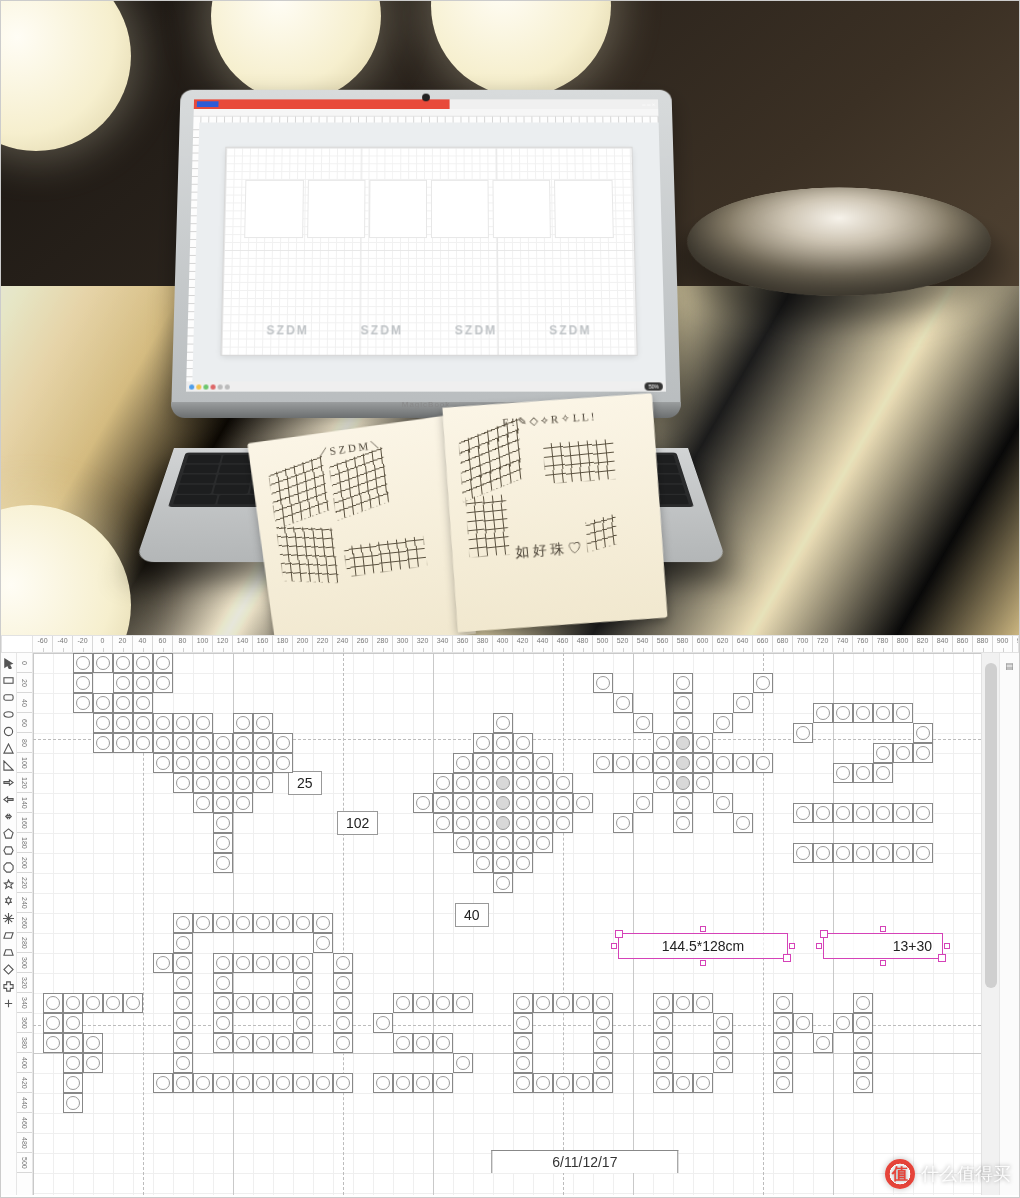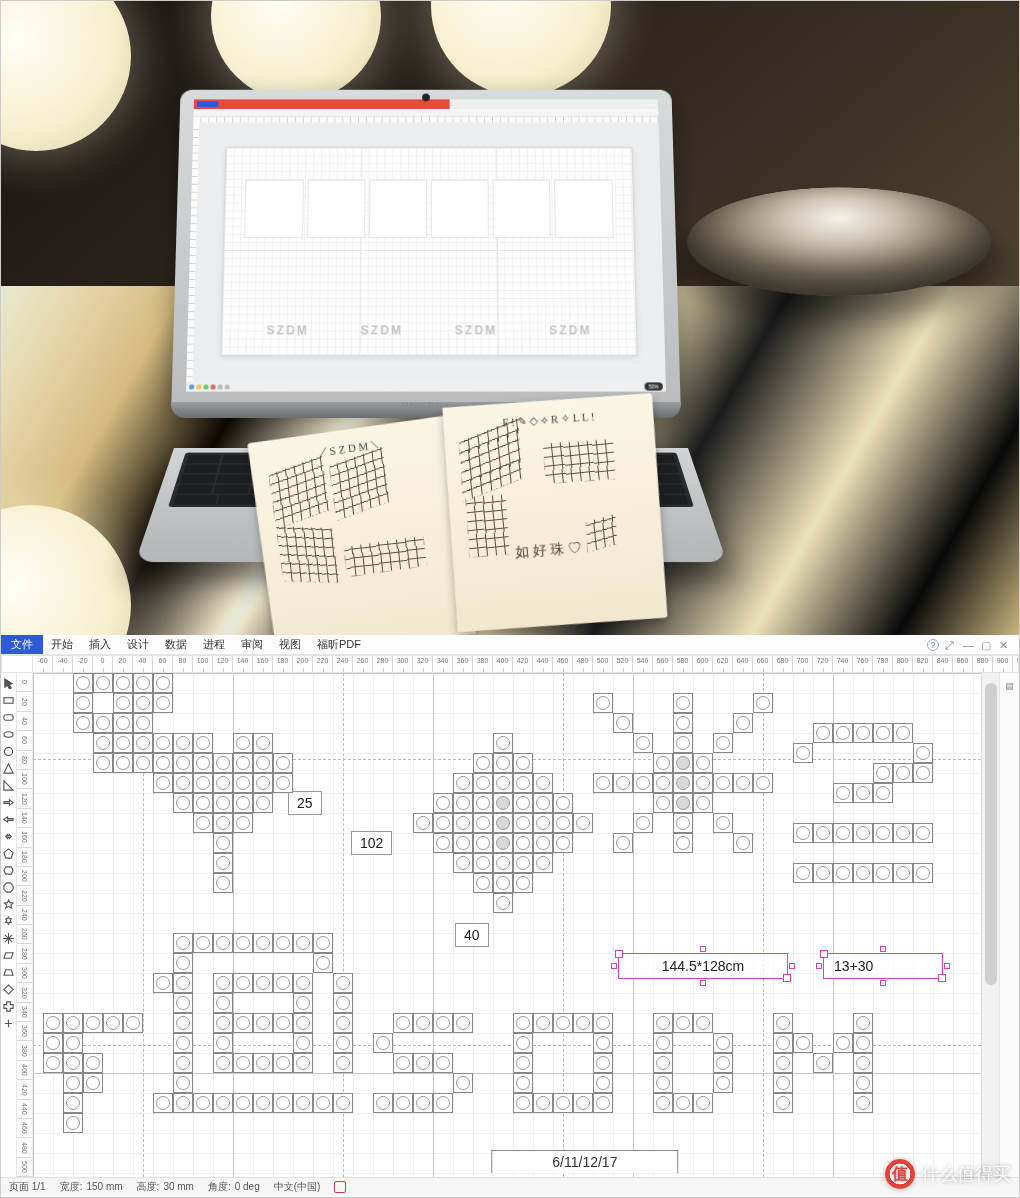--- a/index.html
+++ b/index.html
@@ -287,38 +287,20 @@
           <div class="cubes" style="width:40px;height:60px;transform:none;"></div>
           <div style="display:inline-block;font-size:14px;">如 好 珠 ♡</div>
           <div class="cubes" style="width:30px;height:30px;"></div>
         </div>
       </div>
     </div>
   </div>
 
   <div class="app-panel">
 
-    <div class="app-menu">
-      <div class="file-tab">文件</div>
-      <div class="m">开始</div>
-      <div class="m">插入</div>
-      <div class="m">设计</div>
-      <div class="m">数据</div>
-      <div class="m">进程</div>
-      <div class="m">审阅</div>
-      <div class="m">视图</div>
-      <div class="m">福昕PDF</div>
-      <div class="right">
-        <span class="hicon" style="border:1px solid #9ab; color:#58a; border-radius:50%; text-align:center; line-height:10px; font-size:9px;">?</span>
-        <span class="hicon" style="color:#888;">⤢</span>
-        <span class="hicon">—</span>
-        <span class="hicon">▢</span>
-        <span class="hicon">✕</span>
-      </div>
-    </div>
 
     <div class="ruler-area">
       <div class="corner"></div>
       <div class="h-ruler">
         <div class="h-ruler-inner" id="hRuler">
             <div class="h-tick">-60</div>
             <div class="h-tick">-40</div>
             <div class="h-tick">-20</div>
             <div class="h-tick">0</div>
             <div class="h-tick">20</div>
@@ -513,33 +495,33 @@
       <div class="canvas" id="canvas">
 
         <div class="guide-h" style="top:86px;"></div>
         <div class="guide-h" style="top:372px;"></div>
         <div class="guide-v" style="left:110px;"></div>
         <div class="guide-v" style="left:310px;"></div>
         <div class="guide-v" style="left:530px;"></div>
         <div class="guide-v" style="left:730px;"></div>
 
         <div class="note-box" style="left:255px; top:118px;">25</div>
-        <div class="note-box" style="left:318px; top:158px;">102</div>
+        <div class="note-box" style="left:304px; top:158px;">102</div>
         <div class="note-box" style="left:422px; top:250px;">40</div>
 
         <div class="sel-box sel" style="left:585px; top:280px; width:170px; text-align:center;">
           <span>144.5*128cm</span>
           <div class="sel-handles">
               <i></i>
               <i></i>
               <i></i>
               <i></i>
             </div>
         </div>
-        <div class="sel-box sel" style="left:790px; top:280px; width:120px; text-align:left;">
+        <div class="sel-box sel" style="left:790px; top:280px; width:120px; text-align:right;">
           <span>13+30</span>
           <div class="sel-handles">
               <i></i>
               <i></i>
               <i></i>
               <i></i>
             </div>
         </div>
 
         <div class="cluster" id="clusterA" style="left:40px; top:0px;">
@@ -832,36 +814,19 @@
       <div class="scroll-gutter">
         <div class="scroll-thumb" style="top:10px; height:60%;"></div>
       </div>
       <div class="right-dock">
         <span>▤</span>
       </div>
     </div>
 
     <div class="bottom-note">6/11/12/17</div>
 
-    <div class="statusbar">
-      <div class="seg">页面 1/1</div>
-      <div class="seg">
-        <span>宽度:</span>
-          <span>150 mm</span>
-      </div>
-      <div class="seg">
-        <span>高度:</span>
-          <span>30 mm</span>
-      </div>
-      <div class="seg">
-        <span>角度:</span>
-          <span>0 deg</span>
-      </div>
-      <div class="seg">中文(中国)</div>
-      <div class="seg" style="width:12px;height:12px;border:1px solid #b44;border-radius:2px;"></div>
-    </div>
 
     <div class="watermark">
       <div class="wm-badge">值</div>
       <span>什么值得买</span>
     </div>
   </div>
 </div>
 
 </body></html>

